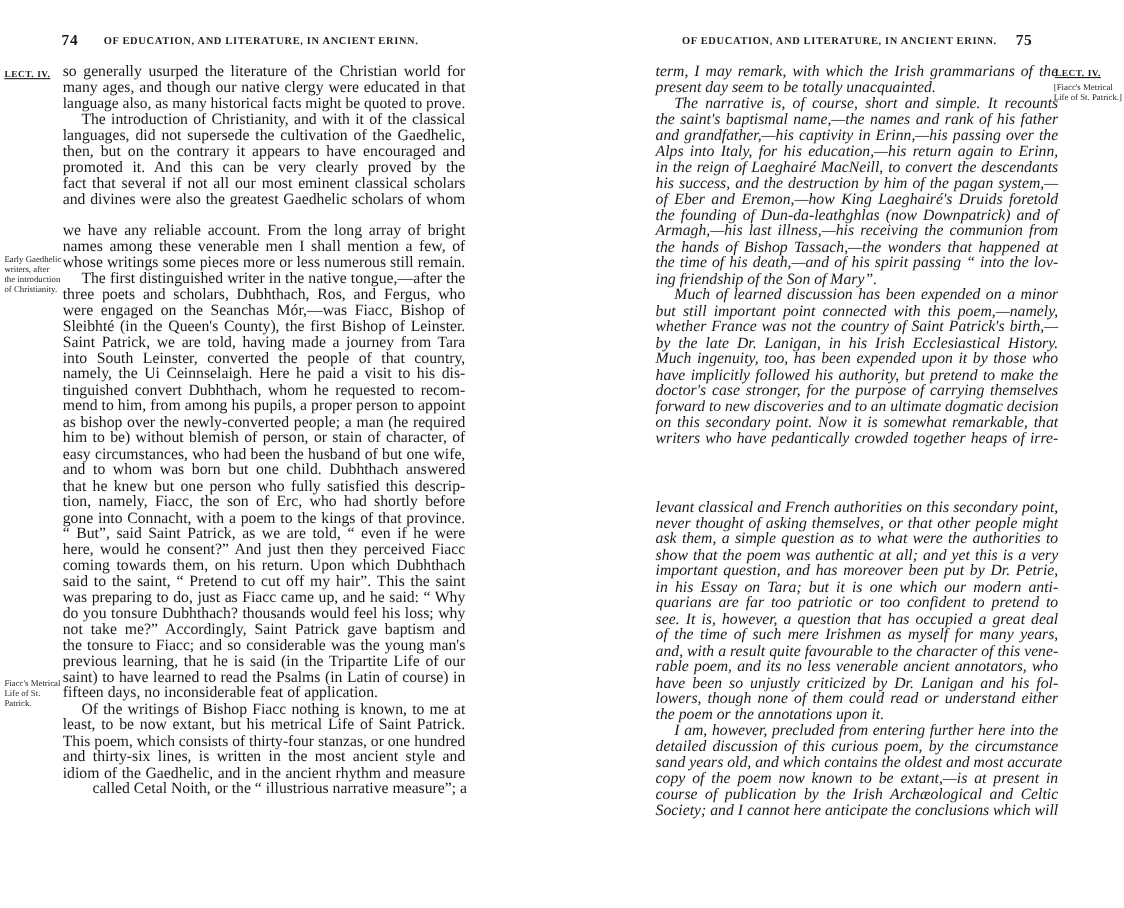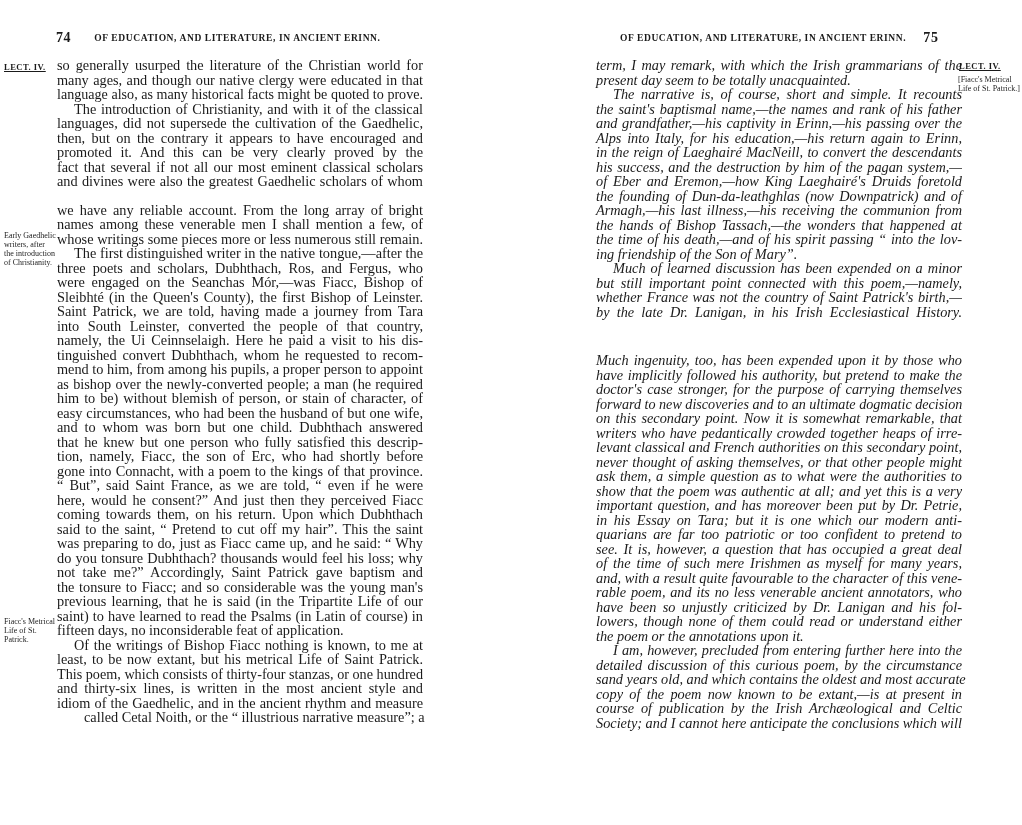--- a/index.html
+++ b/index.html
@@ -74,21 +74,21 @@
     <span class="line" style="display: block;">namely, the Ui Ceinnselaigh. Here he paid a visit to his dis-</span>
     <span class="line" style="display: block;">tinguished convert Dubhthach, whom he requested to recom-</span>
     <span class="line" style="display: block;">mend to him, from among his pupils, a proper person to appoint</span>
     <span class="line" style="display: block;">as bishop over the newly-converted people; a man (he required</span>
     <span class="line" style="display: block;">him to be) without blemish of person, or stain of character, of</span>
     <span class="line" style="display: block;">easy circumstances, who had been the husband of but one wife,</span>
     <span class="line" style="display: block;">and to whom was born but one child. Dubhthach answered</span>
     <span class="line" style="display: block;">that he knew but one person who fully satisfied this descrip-</span>
     <span class="line" style="display: block;">tion, namely, Fiacc, the son of Erc, who had shortly before</span>
     <span class="line" style="display: block;">gone into Connacht, with a poem to the kings of that province.</span>
-    <span class="line" style="display: block;">“ But”, said Saint France, as we are told, “ even if he were</span>
+    <span class="line" style="display: block;">“ But”, said Saint Patrick, as we are told, “ even if he were</span>
     <span class="line" style="display: block;">here, would he consent?” And just then they perceived Fiacc</span>
     <span class="line" style="display: block;">coming towards them, on his return. Upon which Dubhthach</span>
     <span class="line" style="display: block;">said to the saint, “ Pretend to cut off my hair”. This the saint</span>
     <span class="line" style="display: block;">was preparing to do, just as Fiacc came up, and he said: “ Why</span>
     <span class="line" style="display: block;">do you tonsure Dubhthach? thousands would feel his loss; why</span>
     <span class="line" style="display: block;">not take me?” Accordingly, Saint Patrick gave baptism and</span>
     <span class="line" style="display: block;">the tonsure to Fiacc; and so considerable was the young man's</span>
     <span class="line" style="display: block;">previous learning, that he is said (in the Tripartite Life of our</span>
     <span class="line" style="display: block;">saint) to have learned to read the Psalms (in Latin of course) in</span>
     <span class="line last" style="display: block;">fifteen days, no inconsiderable feat of application.</span>
@@ -121,27 +121,27 @@
     <span class="line" style="display: block;">of Eber and Eremon,—how King Laeghairé's Druids foretold</span>
     <span class="line" style="display: block;">the founding of Dun-da-leathghlas (now Downpatrick) and of</span>
     <span class="line" style="display: block;">Armagh,—his last illness,—his receiving the communion from</span>
     <span class="line" style="display: block;">the hands of Bishop Tassach,—the wonders that happened at</span>
     <span class="line" style="display: block;">the time of his death,—and of his spirit passing “ into the lov-</span>
     <span class="line last" style="display: block;">ing friendship of the Son of Mary”.</span>
     <span class="line" style="padding-left: 17px; display: block;">Much of learned discussion has been expended on a minor</span>
     <span class="line" style="display: block;">but still important point connected with this poem,—namely,</span>
     <span class="line" style="display: block;">whether France was not the country of Saint Patrick's birth,—</span>
     <span class="line" style="display: block;">by the late Dr. Lanigan, in his Irish Ecclesiastical History.</span>
-    <span class="line" style="display: block; margin-top: 34px;">Much ingenuity, too, has been expended upon it by those who</span>
+    <span class="line" style="display: block;">Much ingenuity, too, has been expended upon it by those who</span>
     <span class="line" style="display: block;">have implicitly followed his authority, but pretend to make the</span>
     <span class="line" style="display: block;">doctor's case stronger, for the purpose of carrying themselves</span>
     <span class="line" style="display: block; font-size: 14.1454px;">forward to new discoveries and to an ultimate dogmatic decision</span>
     <span class="line" style="display: block;">on this secondary point. Now it is somewhat remarkable, that</span>
     <span class="line" style="display: block;">writers who have pedantically crowded together heaps of irre-</span>
-    <span class="line" style="display: block;">levant classical and French authorities on this secondary point,</span>
+    <span class="line" style="display: block; margin-top: 48px;">levant classical and French authorities on this secondary point,</span>
     <span class="line" style="display: block;">never thought of asking themselves, or that other people might</span>
     <span class="line" style="display: block;">ask them, a simple question as to what were the authorities to</span>
     <span class="line" style="display: block;">show that the poem was authentic at all; and yet this is a very</span>
     <span class="line" style="display: block;">important question, and has moreover been put by Dr. Petrie,</span>
     <span class="line" style="display: block;">in his Essay on Tara; but it is one which our modern anti-</span>
     <span class="line" style="display: block;">quarians are far too patriotic or too confident to pretend to</span>
     <span class="line" style="display: block;">see. It is, however, a question that has occupied a great deal</span>
     <span class="line" style="display: block;">of the time of such mere Irishmen as myself for many years,</span>
     <span class="line" style="display: block;">and, with a result quite favourable to the character of this vene-</span>
     <span class="line" style="display: block;">rable poem, and its no less venerable ancient annotators, who</span>

